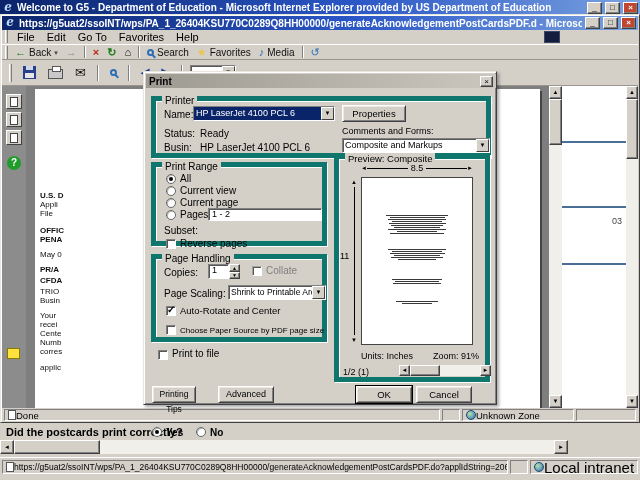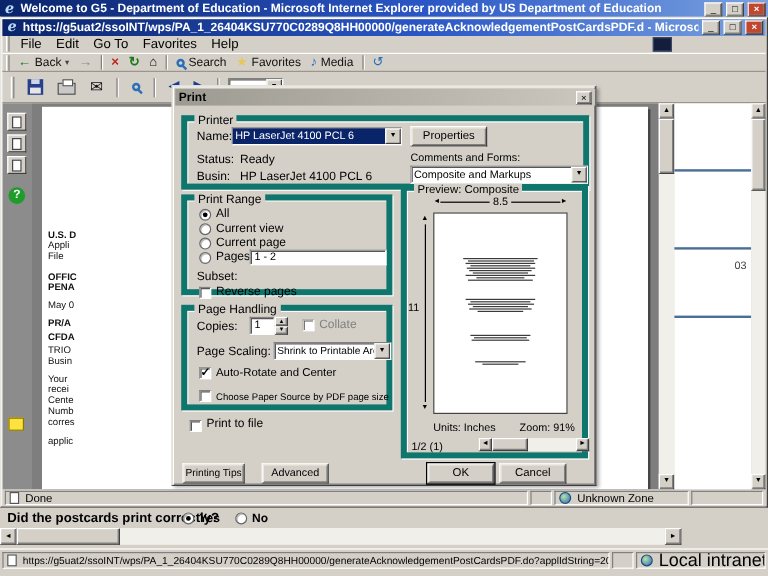--- a/index.html
+++ b/index.html
@@ -5,21 +5,21 @@
   html,body{margin:0;padding:0;background:#555}
   #stage{position:relative;width:640px;height:480px;background:#d4d0c8;font-family:"Liberation Sans",sans-serif;overflow:hidden;color:#000}
   #stage *{box-sizing:border-box}
   .abs{position:absolute}
   
   .tbar{display:flex;align-items:center;gap:3px;padding:0 2px;background:linear-gradient(90deg,#0a246a,#2a56c6 55%,#7aa2e0);color:#fff;font-size:10px;font-weight:bold;white-space:nowrap;overflow:hidden}
   .ttext{flex:1;overflow:hidden}
   .wbtn{width:15px;height:12px;flex:none;background:#d4d0c8;border:1px solid;border-color:#fff #404040 #404040 #fff;box-shadow:inset -1px -1px 0 #808080;color:#000;font-size:8px;line-height:9px;text-align:center;font-weight:normal}
   .wbtn.close{background:#c0462f;color:#fff;font-weight:bold}
   .eicon{width:12px;height:12px;flex:none;color:#bcd8f7;font-family:"DejaVu Serif",serif;font-style:italic;font-weight:bold;font-size:12px;line-height:11px;text-align:center}
-  .panel{border:1px solid;border-color:#808080 #fff #fff #808080;display:flex;align-items:center;gap:5px;padding:0 3px;overflow:hidden;white-space:nowrap}
+  .panel{border:1px solid;border-color:#808080 #fff #fff #808080;display:flex;align-items:center;gap:0;padding:0 3px;overflow:hidden;white-space:nowrap}
   .btn{position:absolute;background:#d4d0c8;border:1px solid;border-color:#fff #404040 #404040 #fff;box-shadow:inset 1px 1px 0 #ece9e2,inset -1px -1px 0 #808080;font-size:9.5px;text-align:center}
   .btn.default{outline:1px solid #000}
   .lbl{position:absolute;font-size:10px;white-space:nowrap;line-height:11px}
   .s9{font-size:9px}.s85{font-size:8.5px}
   .combo{position:absolute;display:flex;background:#fff;border:1px solid;border-color:#808080 #fff #fff #808080;box-shadow:inset 1px 1px 0 #565656}
   .combo .cv{flex:1;font-size:9px;line-height:11px;padding:1px 2px;white-space:nowrap;overflow:hidden}
   .combo .ca{width:13px;flex:none;background:#d4d0c8;border:1px solid;border-color:#fff #404040 #404040 #fff;font-size:6px;line-height:11px;text-align:center}
   .combo.hl .cv{background:#0a246a;color:#fff}
   .inp{position:absolute;background:#fff;border:1px solid;border-color:#808080 #fff #fff #808080;box-shadow:inset 1px 1px 0 #565656;font-size:9px;line-height:11px;padding:0 3px;white-space:nowrap;overflow:hidden}
   .radio{position:absolute;width:10px;height:10px;border-radius:50%;background:#fff;border:1px solid #666;box-shadow:inset 1px 1px 0 #b8b8b8}
@@ -393,19 +393,19 @@
       <span class="lbl s9" style="left:4px;top:208px">1/2 (1)</span>
       <div class="hsb" style="left:60px;top:206px;width:92px;height:11px">
         <span class="sbtn" style="width:11px;height:11px;line-height:9px">◄</span>
         <span class="strack" style="flex:1;height:11px">
           <span class="sthumb" style="left:0;top:0;width:30px;height:11px"></span>
         </span>
         <span class="sbtn" style="width:11px;height:11px;line-height:9px">►</span>
       </div>
     </div>
 
-    <div class="btn" style="left:8px;top:314px;width:52px;height:17px;line-height:15px;font-size:8.5px"><span>Printing Tips</span></div>
+    <div class="btn" style="left:8px;top:314px;width:44px;height:17px;line-height:15px;font-size:8.5px"><span>Printing Tips</span></div>
     <div class="btn" style="left:74px;top:314px;width:56px;height:17px;line-height:15px;font-size:9px"><span>Advanced</span></div>
     <div class="btn default" style="left:212px;top:314px;width:56px;height:17px;line-height:15px"><span>OK</span></div>
     <div class="btn" style="left:272px;top:314px;width:56px;height:17px;line-height:15px"><span>Cancel</span></div>
   </div>
 
 </div>
 
 </body></html>

